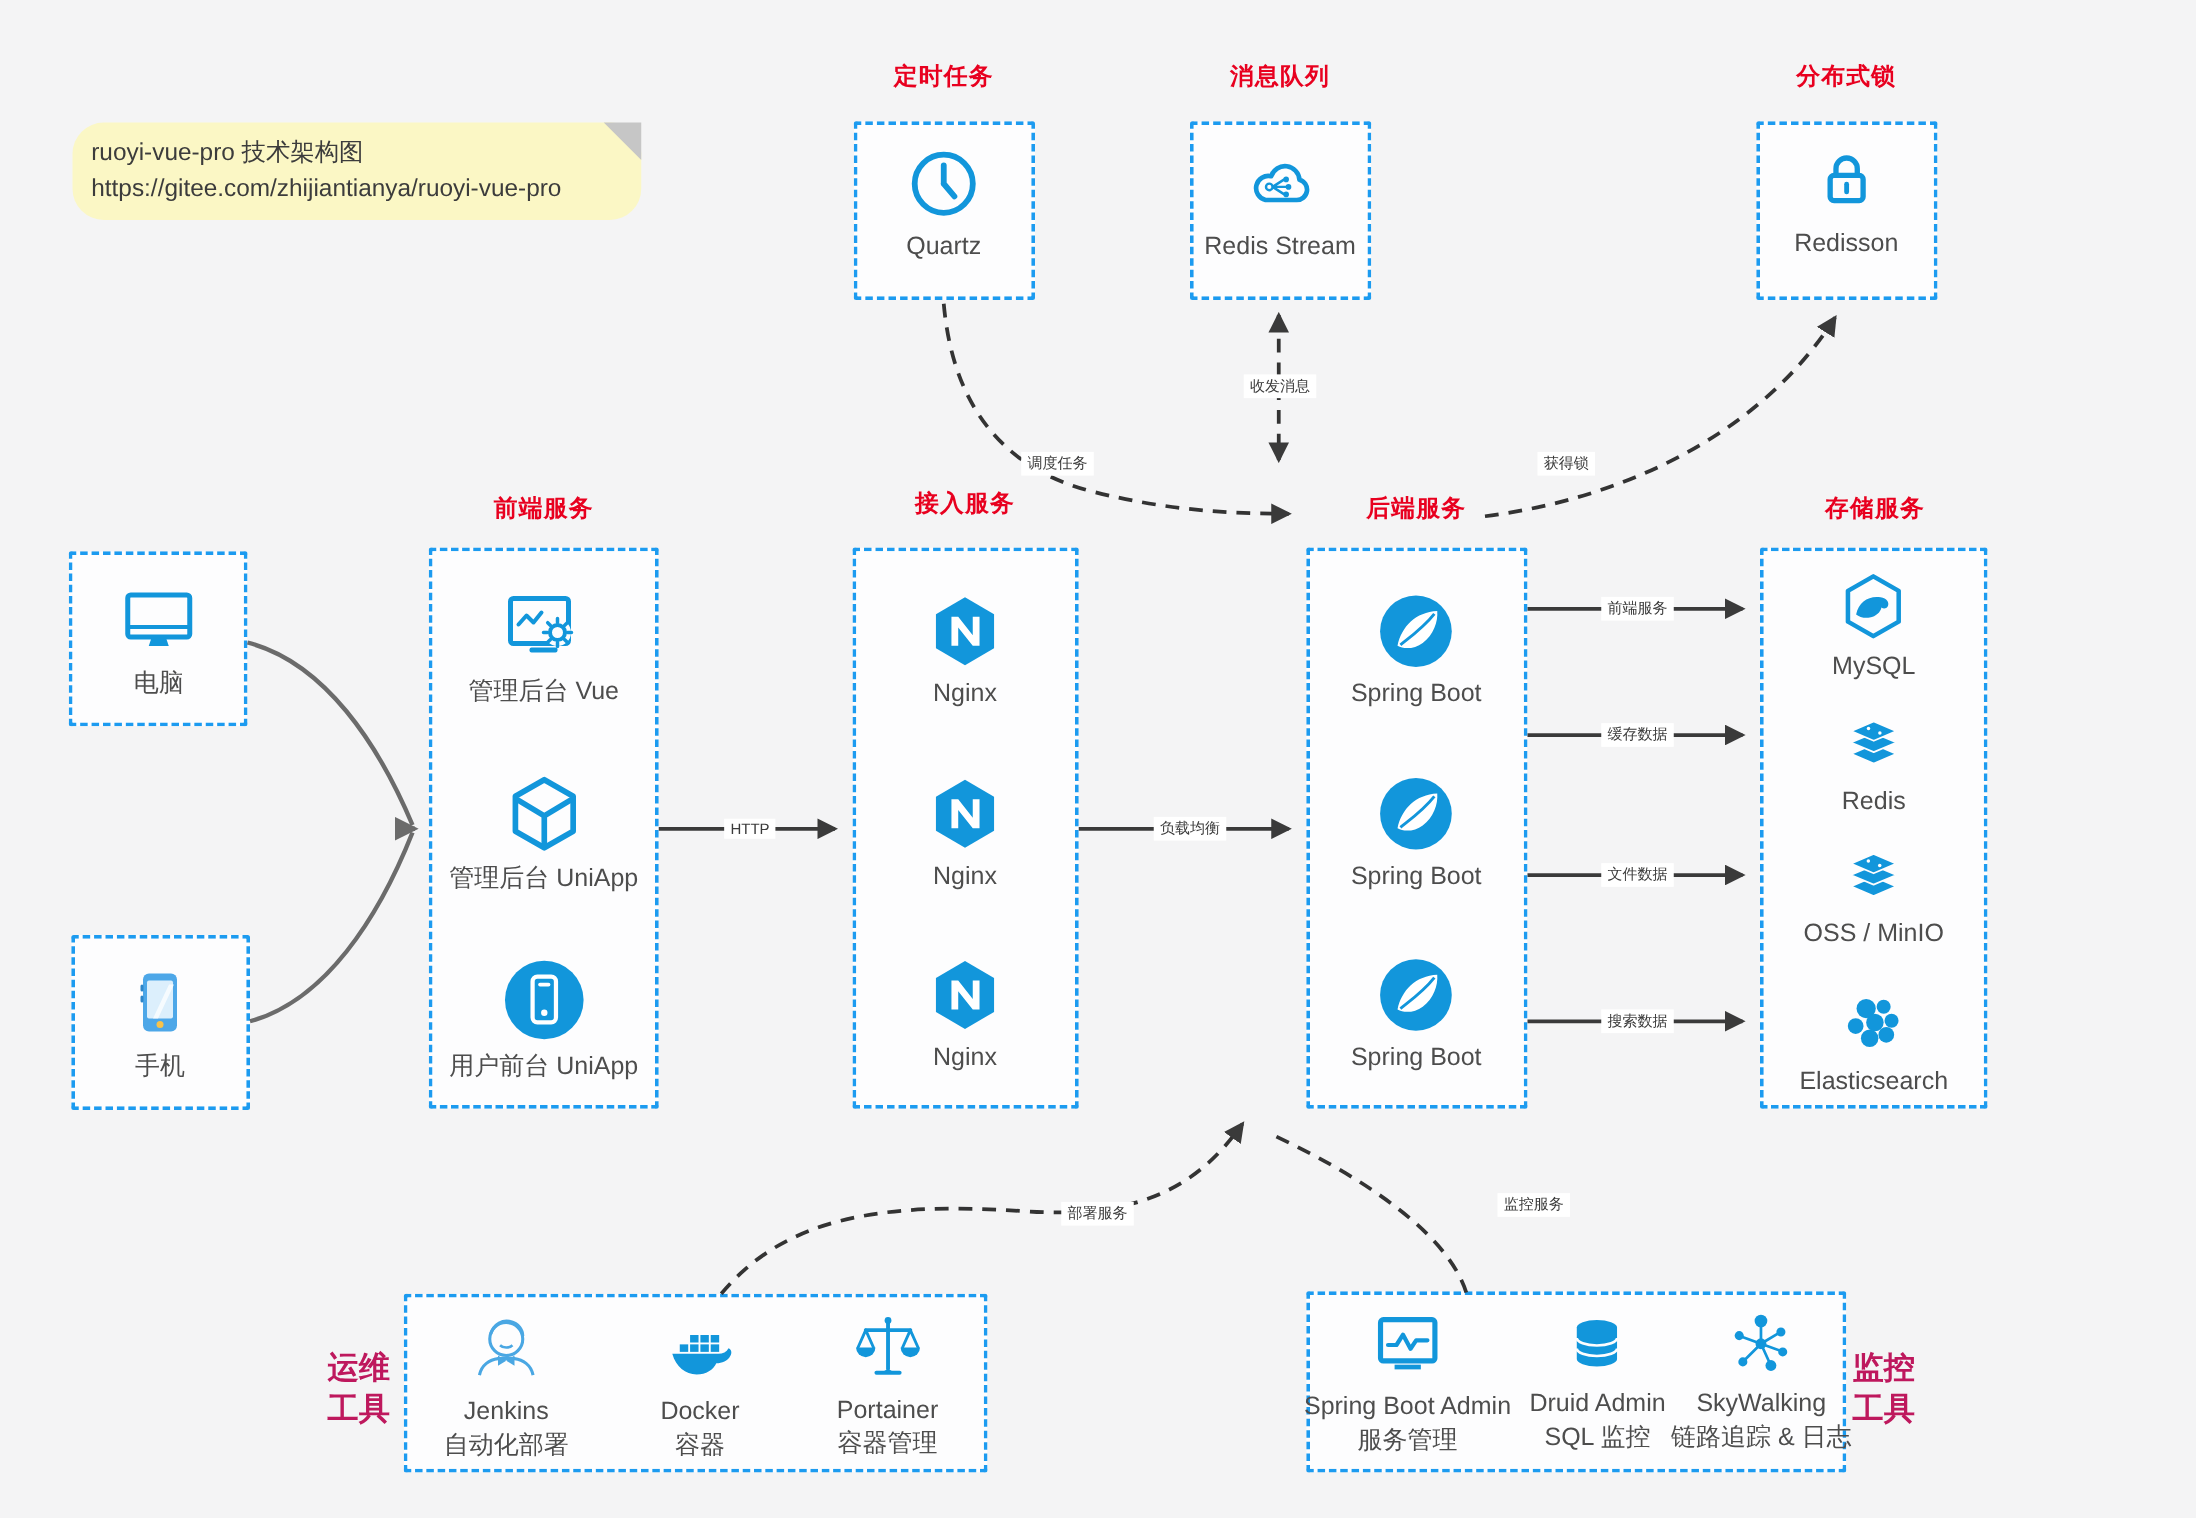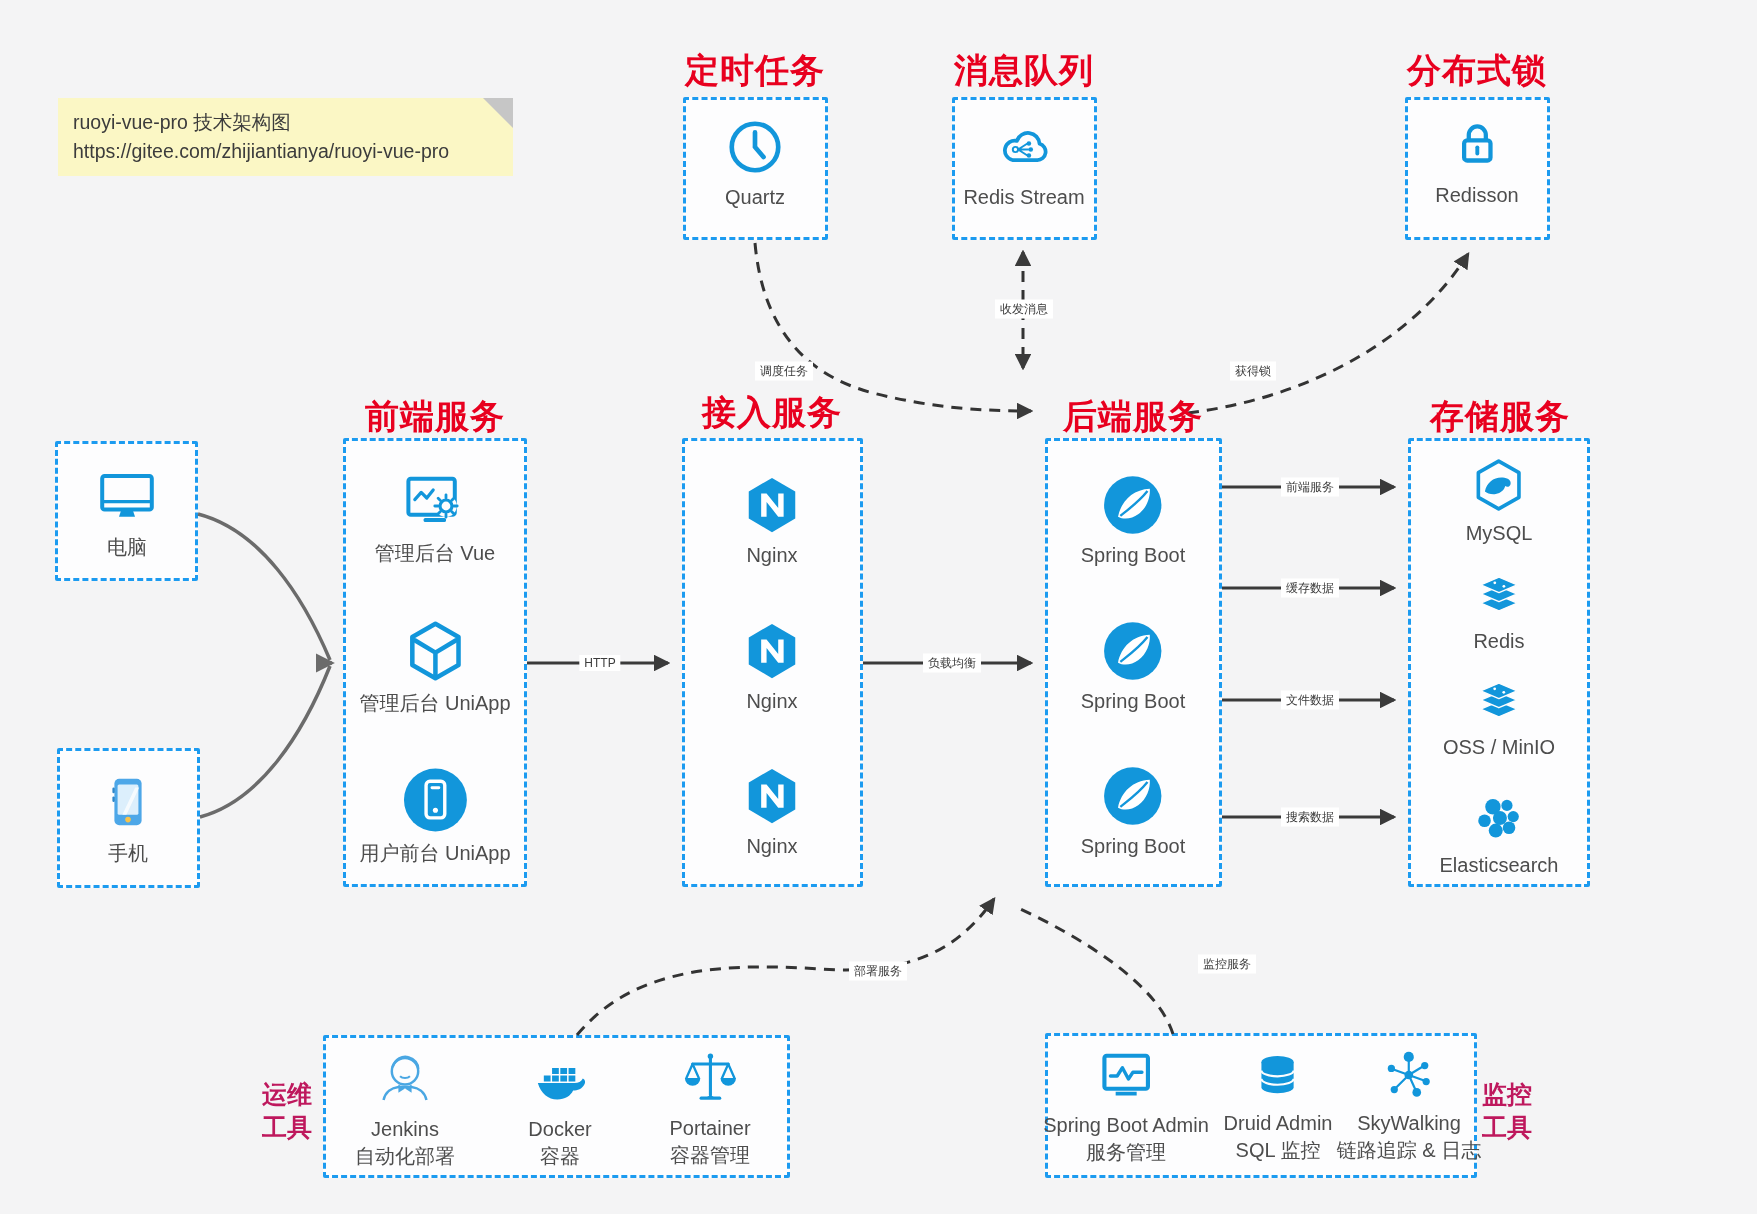--- a/index.html
+++ b/index.html
@@ -1,30 +1,30 @@
 <!DOCTYPE html>
 <html><head>
 <meta charset="utf-8">
 <style>
   html,body{margin:0;padding:0;background:#f4f4f5;}
   .canvas{position:relative;width:1757px;height:1214px;background:#f4f4f5;
           font-family:"Liberation Sans","DejaVu Sans",sans-serif;overflow:hidden;}
   .box{position:absolute;border:3px dashed #1c9bf0;background:#fdfdfe;border-radius:2px;box-sizing:border-box;z-index:0;}
   .edges{position:absolute;left:0;top:0;z-index:1;}
   .rtitle{position:absolute;z-index:2;transform:translateX(-50%);color:#e8001f;
-          font-size:34px;font-weight:bold;white-space:nowrap;letter-spacing:1px;}
+          font-size:19px;font-weight:bold;white-space:nowrap;letter-spacing:1px;}
   .sidelabel{position:absolute;z-index:2;transform:translateX(-50%);color:#be185d;
           font-size:25px;font-weight:bold;line-height:1.32;}
   .node{position:absolute;z-index:2;transform:translateX(-50%);display:flex;flex-direction:column;align-items:center;}
   .node .lbl{margin-top:7px;font-size:20px;color:#4d4d4d;white-space:nowrap;line-height:1.2;text-align:center;}
   .node .lbl + .lbl{margin-top:3px;}
   .elabel{position:absolute;z-index:3;transform:translate(-50%,-50%);background:#ffffff;
           padding:1px 5px;font-size:12px;color:#3b3b3b;white-space:nowrap;}
   .note{position:absolute;left:58px;top:98px;width:455px;height:78px;background:#fbf7c5;z-index:2;
-        box-sizing:border-box;padding:10px 0 0 15px;font-size:19.5px;color:#3c3c3c;line-height:1.5;}
+        box-sizing:border-box;padding:10px 0 0 15px;font-size:19.5px;color:#3c3c3c;line-height:1.5;border-radius:25px;}
   .fold{position:absolute;top:0;right:0;width:0;height:0;border-top:30px solid #c6c6c6;border-left:30px solid transparent;}
   .ic{display:block;}
 </style>
 </head>
 <body>
 
 <svg width="0" height="0" style="position:absolute" aria-hidden="true">
 <defs>
   <symbol id="ic-clock" viewBox="0 0 80 80">
     <circle cx="40" cy="40" r="30" fill="none" stroke="#1296db" stroke-width="6"></circle>
@@ -390,19 +390,19 @@
     <div class="lbl">SkyWalking</div>
     <div class="lbl">链路追踪 &amp; 日志</div>
   </div>
 
   <div class="elabel" style="left:600px;top:663px">HTTP</div>
   <div class="elabel" style="left:952px;top:663px">负载均衡</div>
   <div class="elabel" style="left:1310px;top:487px">前端服务</div>
   <div class="elabel" style="left:1310px;top:588px">缓存数据</div>
   <div class="elabel" style="left:1310px;top:700px">文件数据</div>
   <div class="elabel" style="left:1310px;top:817px">搜索数据</div>
-  <div class="elabel" style="left:784px;top:371px">调度任务</div>
+  <div class="elabel" style="left:846px;top:371px">调度任务</div>
   <div class="elabel" style="left:1024px;top:309px">收发消息</div>
   <div class="elabel" style="left:1253px;top:371px">获得锁</div>
   <div class="elabel" style="left:878px;top:971px">部署服务</div>
   <div class="elabel" style="left:1227px;top:964px">监控服务</div>
 
 </div>
 
 </body></html>

